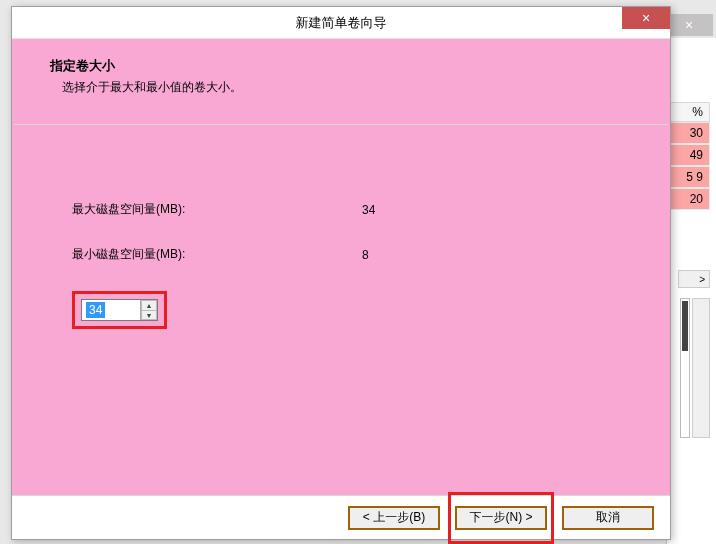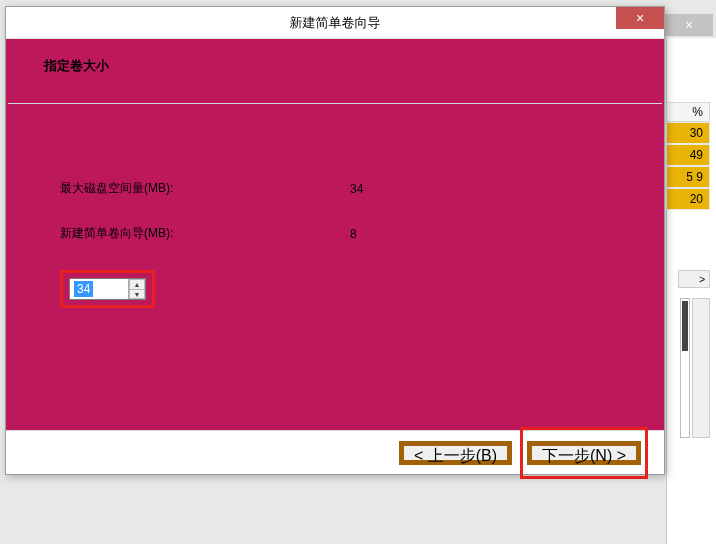--- a/index.html
+++ b/index.html
@@ -2,53 +2,53 @@
 <html><head>
   <meta charset="utf-8">
   <style>
     * { margin: 0; padding: 0; box-sizing: border-box; font-family: "Microsoft YaHei", "SimSun", sans-serif; }
     body { width: 716px; height: 544px; background: #e8e8e8; position: relative; overflow: hidden; }
     
     .bg-close { position: absolute; top: 14px; right: 3px; width: 48px; height: 22px; background: #c4c2c2; color: #fff; display: flex; align-items: center; justify-content: center; font-size: 14px; }
     .bg-panel { position: absolute; top: 38px; right: 0; bottom: 0; width: 50px; background: #fff; border-left: 1px solid #ccc; }
     .bg-table { position: absolute; top: 102px; right: 6px; width: 44px; }
     .bg-th { border: 1px solid #d8d8d8; background: #f5f5f5; font-size: 12px; text-align: right; padding: 2px 6px; }
-    .bg-td { border: 1px solid #e8e8e8; font-size: 12px; text-align: right; padding: 3px 6px; background: #eab308; }
+    .bg-td { border: 1px solid #e8e8e8; font-size: 12px; text-align: right; padding: 3px 6px; background: #fca5a5; }
     .bg-scroll-h { position: absolute; right: 6px; top: 270px; width: 32px; height: 18px; background: #f0f0f0; border: 1px solid #ccc; display: flex; align-items: center; justify-content: flex-end; }
     .bg-scroll-h span { font-size: 10px; padding: 0 4px; }
     .bg-scroll-v { position: absolute; right: 6px; top: 298px; width: 18px; height: 140px; background: #f0f0f0; border: 1px solid #ccc; }
     .bg-graph { position: absolute; right: 26px; top: 298px; width: 10px; height: 140px; background: #fff; border: 1px solid #bbb; }
     .bg-graph-fill { position: absolute; top: 2px; left: 1px; right: 1px; height: 50px; background: #444; }
     
-    .wizard { position: absolute; left: 5px; top: 6px; width: 660px; height: 469px; background: #be185d; border: 1px solid #9e9e9e; box-shadow: 2px 2px 8px rgba(0,0,0,0.25); }
+    .wizard { position: absolute; left: 11px; top: 6px; width: 660px; height: 534px; background: #f9a8d4; border: 1px solid #9e9e9e; box-shadow: 2px 2px 8px rgba(0,0,0,0.25); }
     .titlebar { height: 32px; display: flex; align-items: center; justify-content: center; background: #fff; border-bottom: 1px solid #e4e4e4; position: relative; }
     .titlebar-text { font-size: 13px; color: #000; }
     .close-btn { position: absolute; right: 0; top: 0; width: 48px; height: 22px; background: #c75050; color: #fff; display: flex; align-items: center; justify-content: center; font-size: 14px; cursor: pointer; }
     
     .content { padding: 0; height: calc(100% - 32px); position: relative; }
     .header-section { padding: 18px 30px 28px; }
     .heading { font-size: 13px; font-weight: bold; color: #000; margin-left: 8px; }
     .subheading { font-size: 12px; color: #000; margin-top: 4px; margin-left: 20px; }
     .divider { height: 1px; background: #d8d8d8; margin: 0 2px; }
     
     .form-area { padding: 76px 54px 0; }
-    .form-row { display: flex; align-items: center; margin-bottom: 28px; font-size: 12px; color: #000; }
+    .form-row { display: flex; align-items: center; margin-bottom: 28px; font-size: 12px; color: #000; margin-left: 6px; }
     .form-label { width: 290px; }
     .form-value { }
     
     .spinner-wrap { border: 3px solid #e62020; padding: 5px 6px; display: inline-block; }
     .spinner { display: inline-flex; border: 1px solid #7a7a7a; background: #fff; height: 22px; }
     .spinner-sel { background: #3399ff; color: #fff; padding: 1px 3px; font-size: 12px; display: inline-block; margin: 2px; }
     .spinner-field { width: 58px; display: flex; align-items: center; padding-left: 2px; }
     .spinner-btns { display: flex; flex-direction: column; border-left: 1px solid #aaa; }
     .spinner-btn { width: 16px; height: 10px; background: #f0f0f0; border: 1px solid #bbb; display: flex; align-items: center; justify-content: center; font-size: 7px; line-height: 1; cursor: pointer; color: #444; }
     .spinner-btn:first-child { border-bottom: none; }
     
     .button-bar { position: absolute; bottom: 0; left: 0; right: 0; height: 44px; border-top: 1px solid #d8d8d8; display: flex; align-items: center; justify-content: flex-end; padding: 0 16px; gap: 8px; background: #fff; }
-    .btn { min-width: 92px; height: 24px; border: 5px solid #a16207; background: #efefef; font-size: 16px; cursor: pointer; padding: 0 10px; }
+    .btn { min-width: 92px; height: 24px; border: 2px solid #a16207; background: #efefef; font-size: 12px; cursor: pointer; padding: 0 10px; }
     .btn-highlight-wrap { border: 3px solid #e62020; padding: 11px 4px; display: inline-block; }
   </style>
 </head>
 <body>
 
 <div class="bg-close">
   <span>×</span>
 </div>
 <div class="bg-panel"></div>
 <div class="bg-table">
@@ -69,30 +69,31 @@
 <div class="wizard">
   <div class="titlebar">
     <span class="titlebar-text">新建简单卷向导</span>
     <div class="close-btn">
       <span>×</span>
     </div>
   </div>
   <div class="content">
     <div class="header-section">
       <div class="heading">指定卷大小</div>
+      <div class="subheading">选择介于最大和最小值的卷大小。</div>
     </div>
     <div class="divider"></div>
 
     <div class="form-area">
       <div class="form-row">
         <span class="form-label">最大磁盘空间量(MB):</span>
         <span class="form-value">34</span>
       </div>
       <div class="form-row">
-        <span class="form-label">新建简单卷向导(MB):</span>
+        <span class="form-label">最小磁盘空间量(MB):</span>
         <span class="form-value">8</span>
       </div>
       <div class="form-row">
         <span class="spinner-wrap">
           <span class="spinner">
             <span class="spinner-field">
               <span class="spinner-sel">34</span>
             </span>
             <span class="spinner-btns">
               <span class="spinner-btn">▲</span>
@@ -101,15 +102,16 @@
           </span>
         </span>
       </div>
     </div>
 
     <div class="button-bar">
       <button class="btn">&lt; 上一步(B)</button>
       <span class="btn-highlight-wrap">
         <button class="btn">下一步(N) &gt;</button>
       </span>
+      <button class="btn">取消</button>
     </div>
   </div>
 </div>
 
 </body></html>

